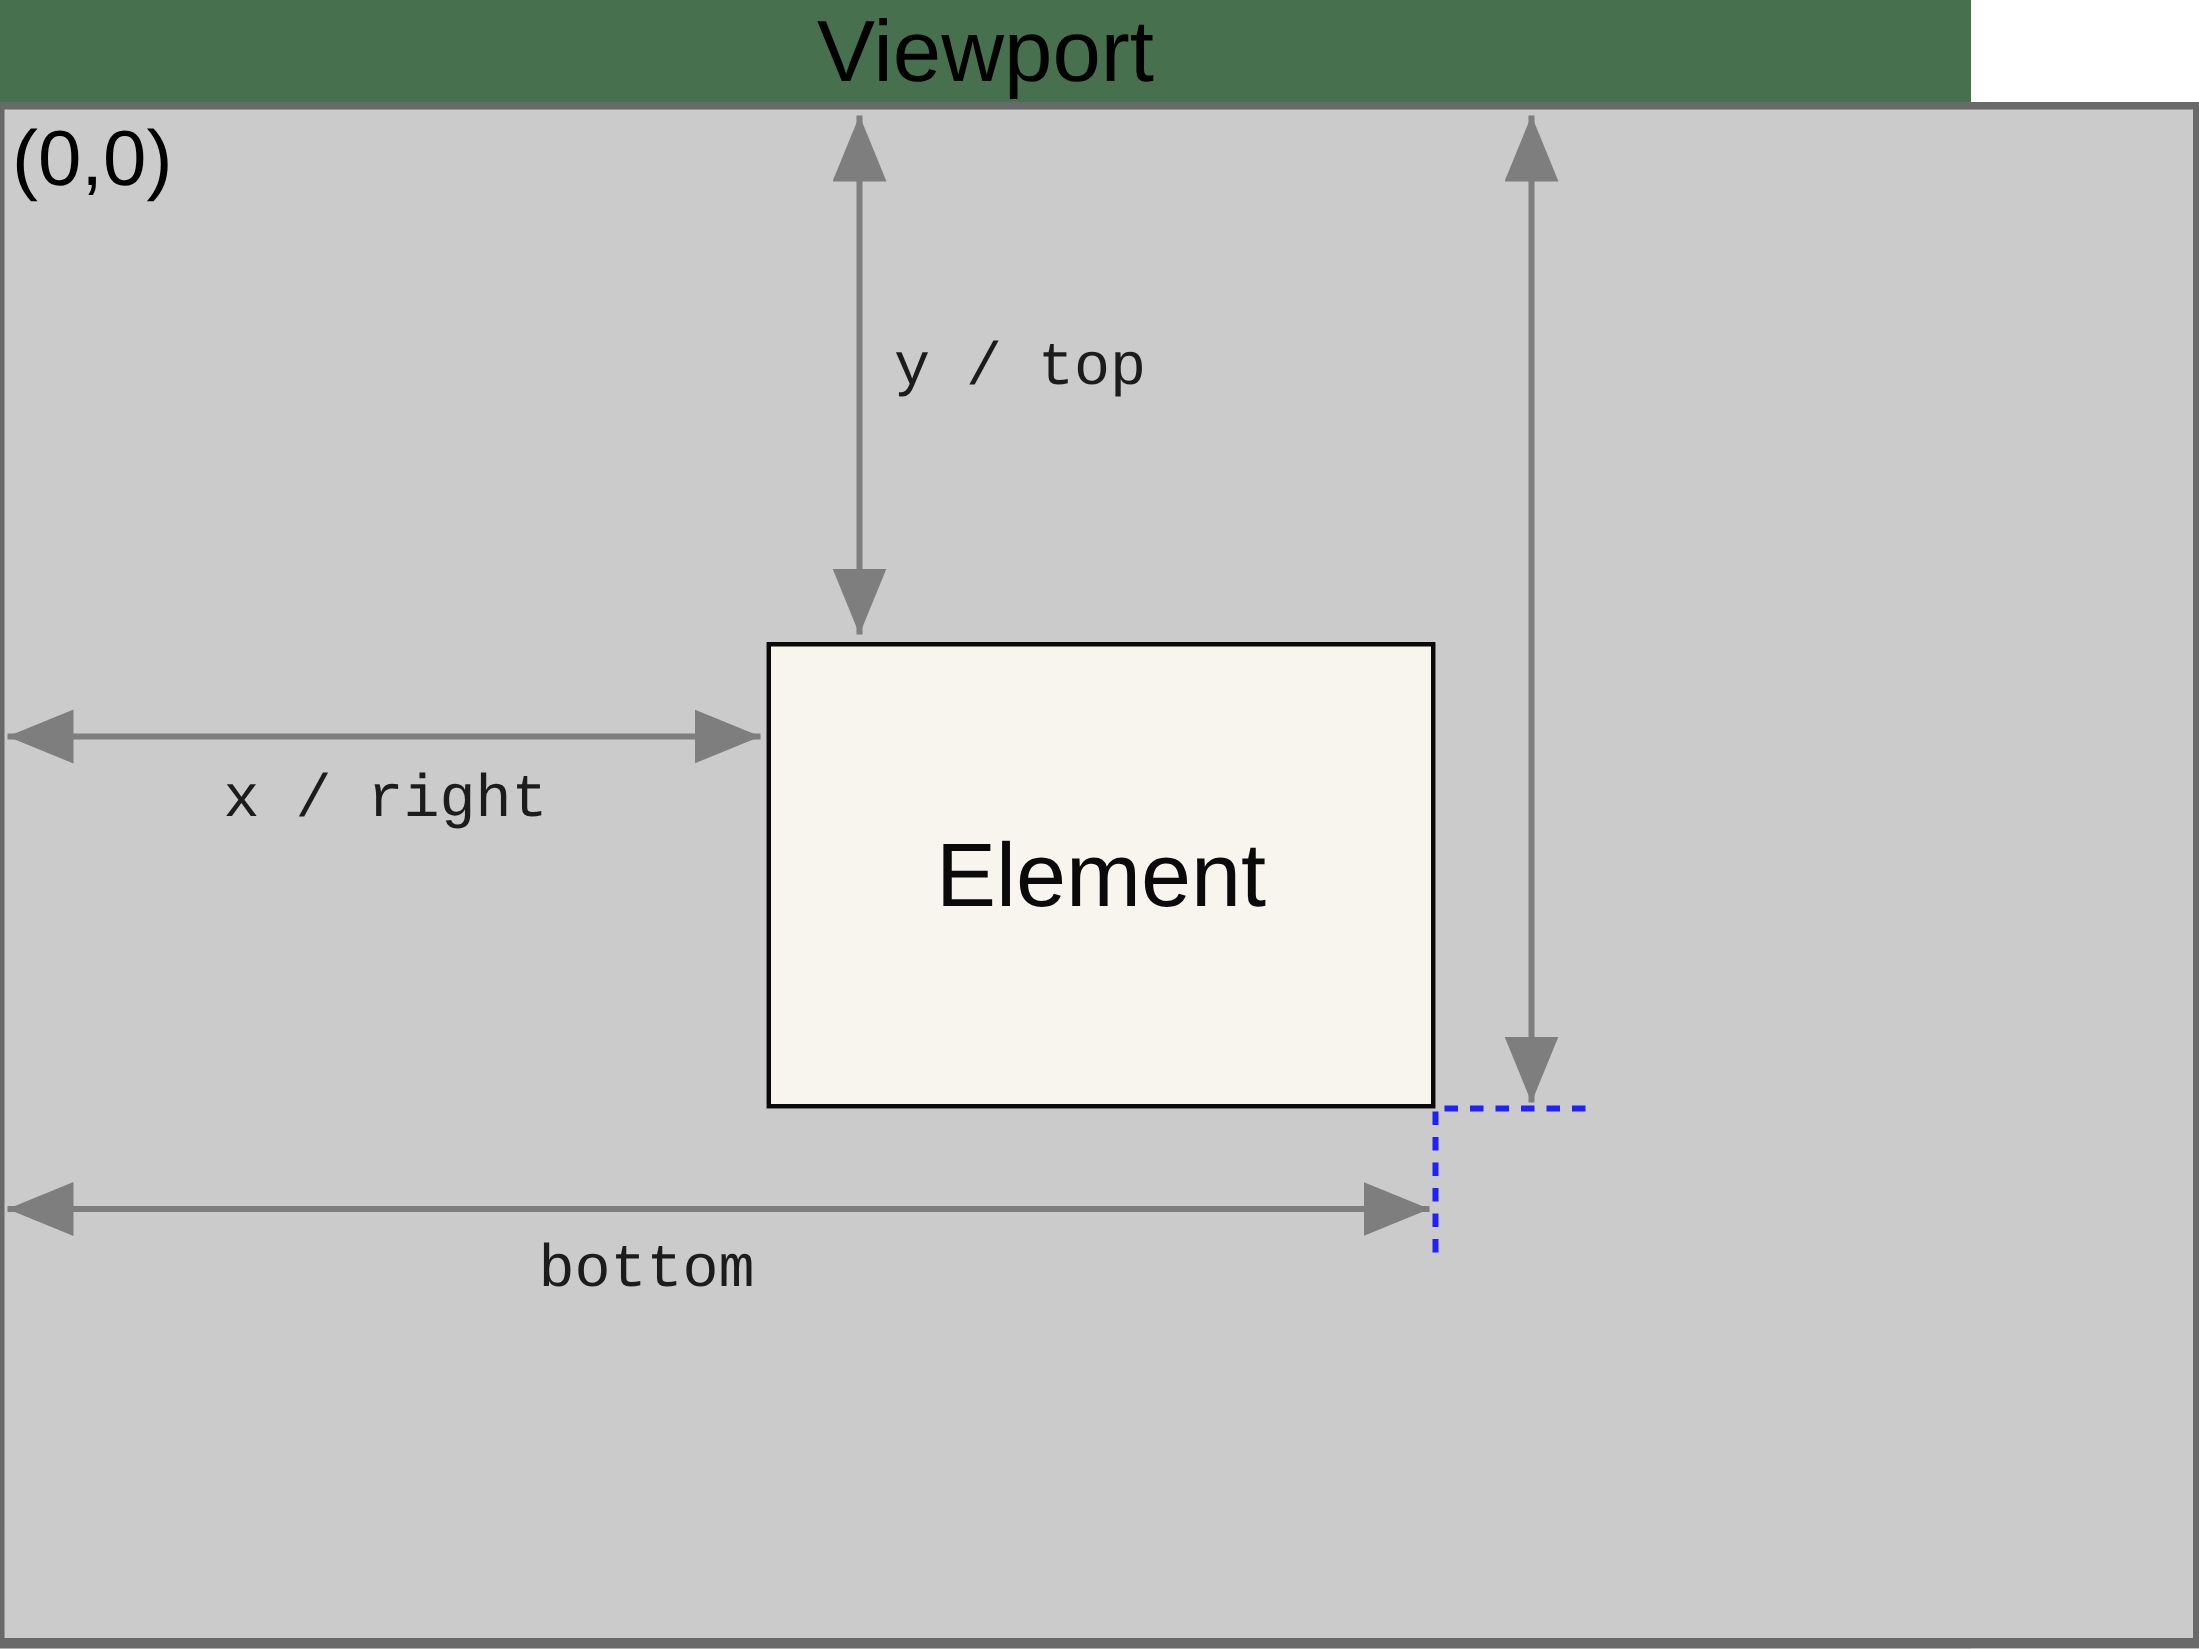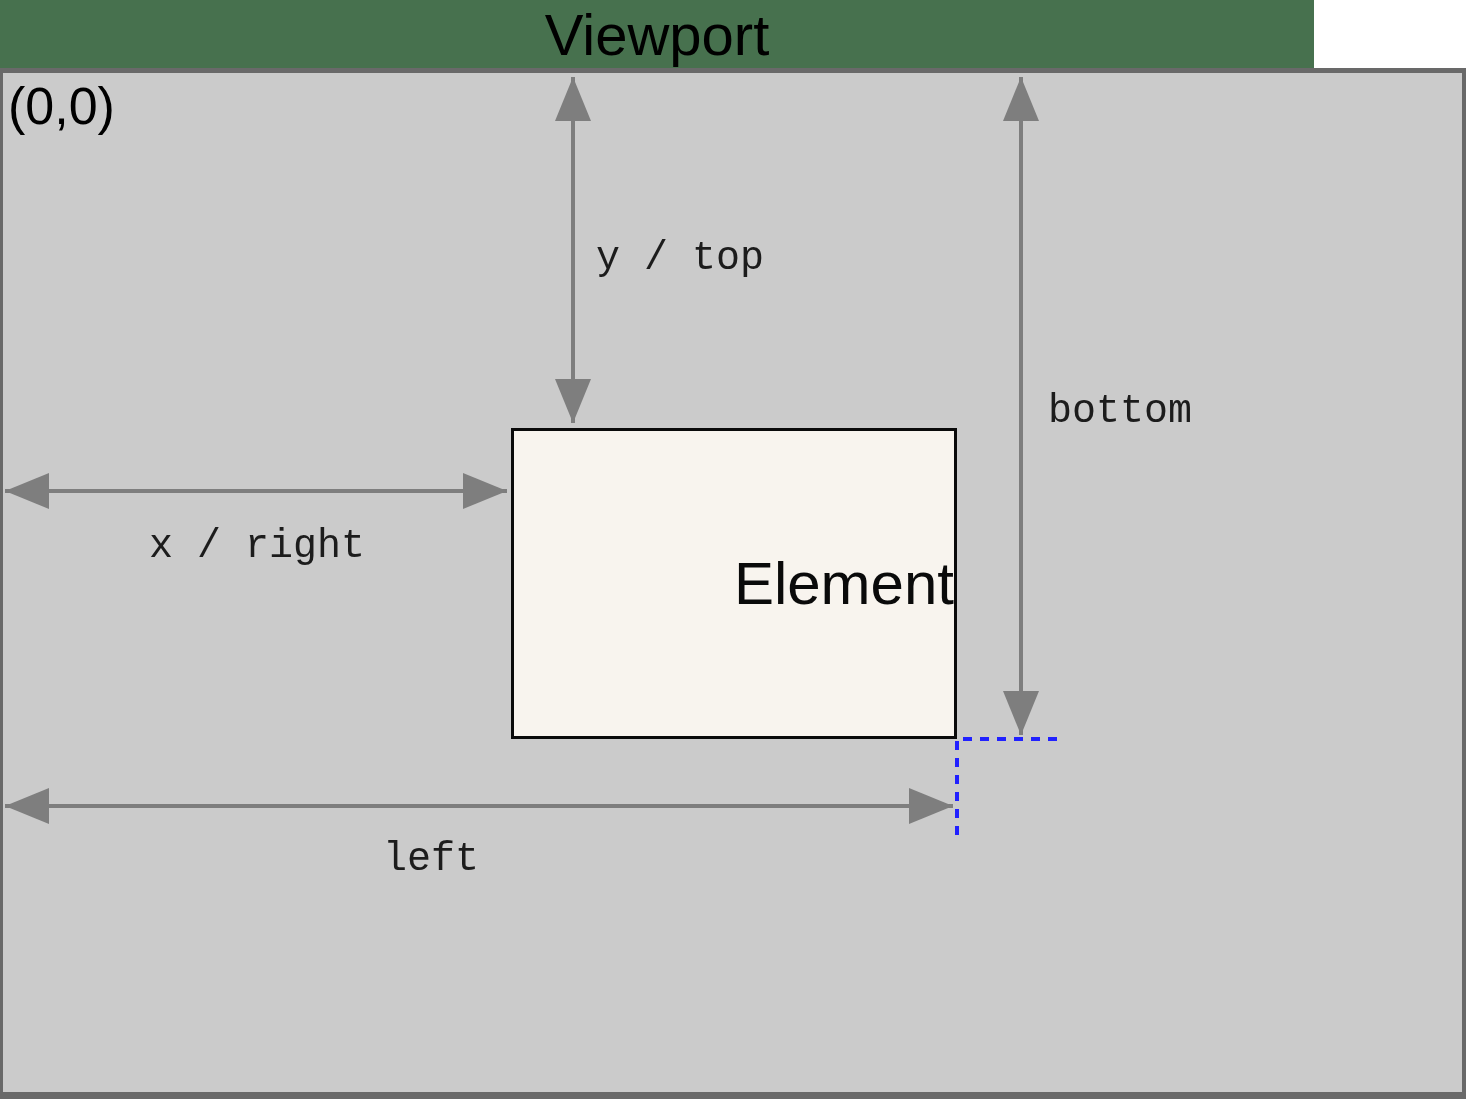--- a/index.html
+++ b/index.html
@@ -54,21 +54,21 @@
 
   .element-box {
     position: absolute;
     left: 511px; top: 428px;
     width: 446px;
     height: 311px;
     background: var(--element-fill);
     border: 3px solid var(--element-border);
     display: flex;
     align-items: center;
-    justify-content: flex-end;
+    justify-content: center;
   }
   .element-label {
     font-size: 60px;
     color: var(--element-border);
   }
 
   .overlay {
     position: absolute;
     left: 0; top: 0;
     width: 1466px;
@@ -88,21 +88,20 @@
     stroke-dasharray: 9 8;
   }
 
   .mono-label {
     position: absolute;
     font-family: "Liberation Mono", "DejaVu Sans Mono", monospace;
     font-size: 40px;
     color: var(--label-text);
     white-space: pre;
     transform: translateX(-50%);
-    margin-top: 12px;
   }
   .label-y-top  { left: 680px;  top: 224px; }
   .label-x-left { left: 257px;  top: 512px; }
   .label-bottom { left: 1120px; top: 377px; }
   .label-right  { left: 431px;  top: 825px; }
 </style>
 </head>
 <body>
 
 <div class="stage">
@@ -135,17 +134,16 @@
   </svg>
 
   <div class="element-box">
     <span class="element-label">Element</span>
   </div>
 
   <div class="mono-label label-y-top">y / top</div>
 
   <div class="mono-label label-x-left">x / right</div>
 
-  <div class="mono-label label-bottom">bottom</div>
 
-  <div class="mono-label label-right">left</div>
+  <div class="mono-label label-right">bottom</div>
 
 </div>
 
 </body></html>

